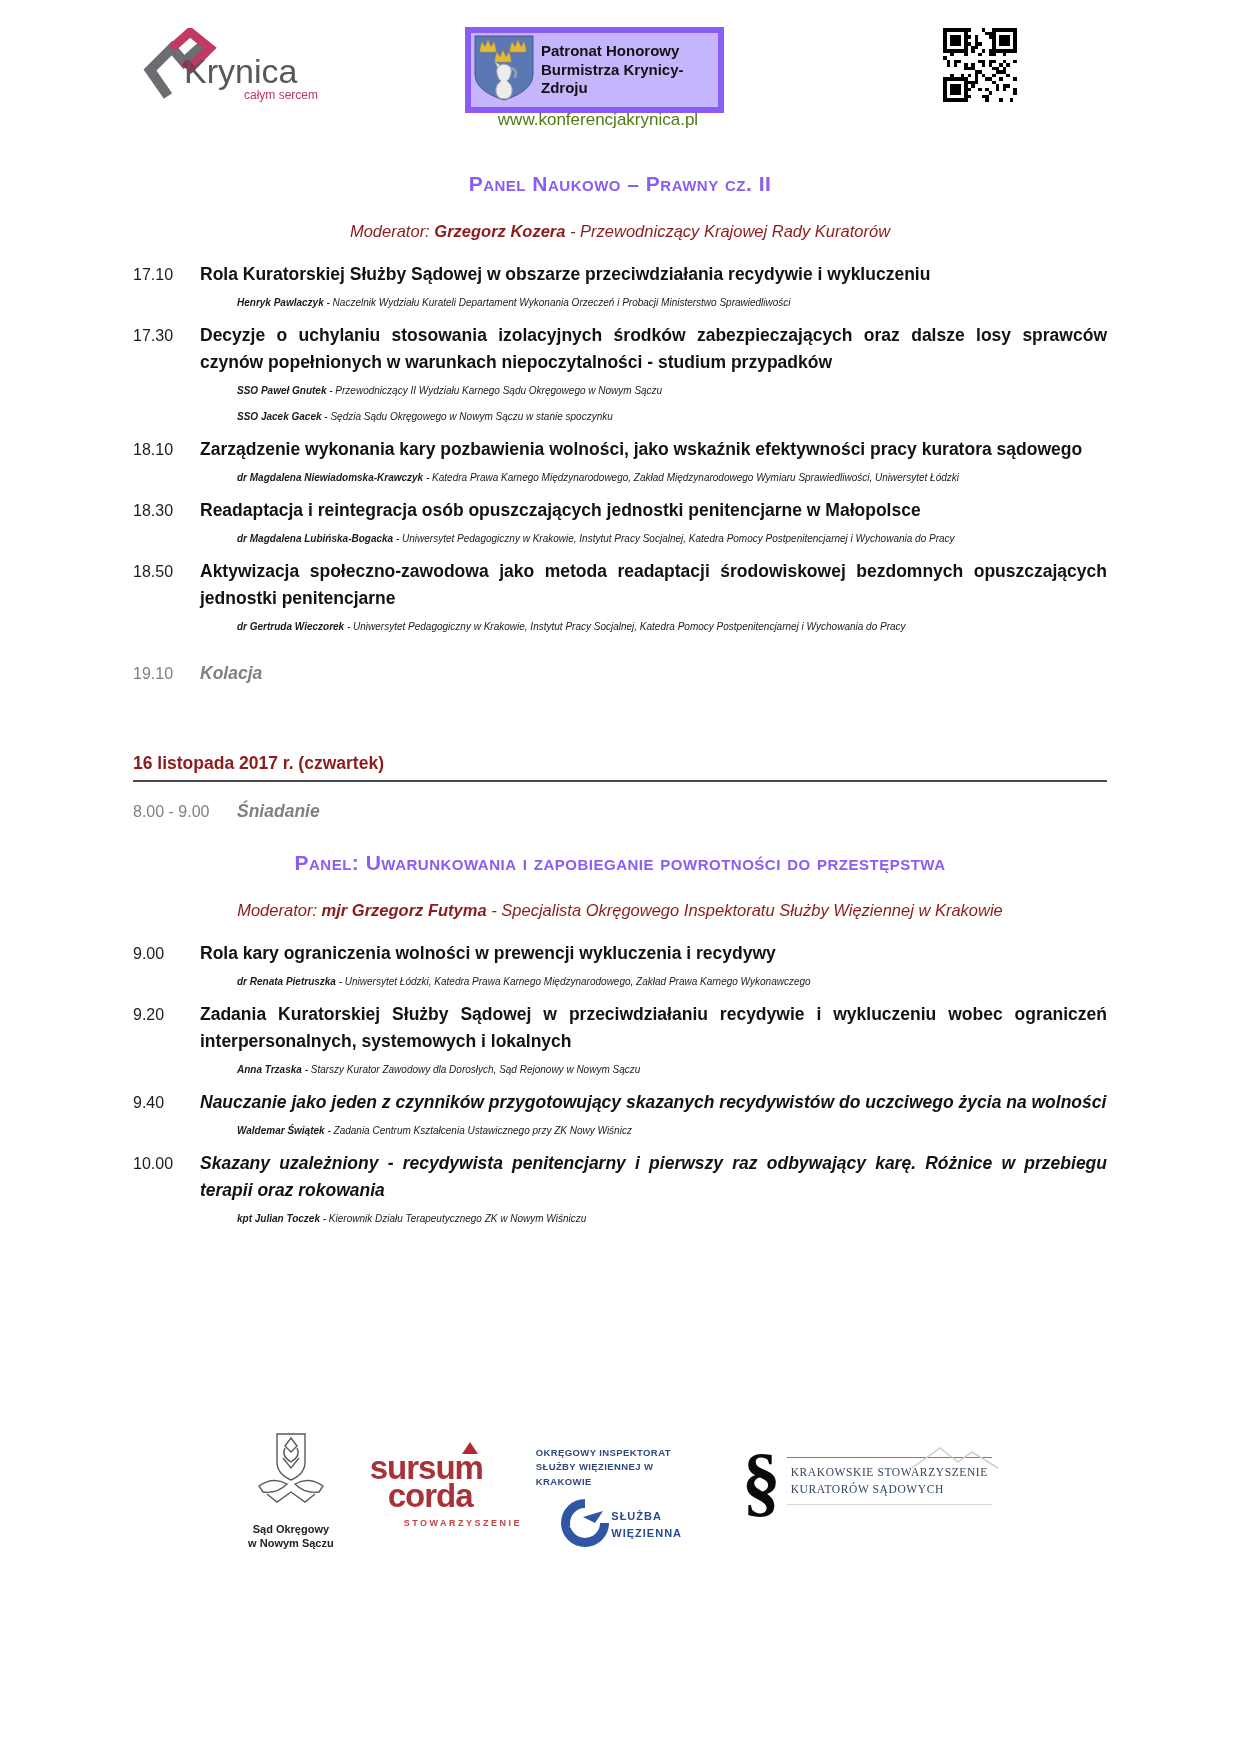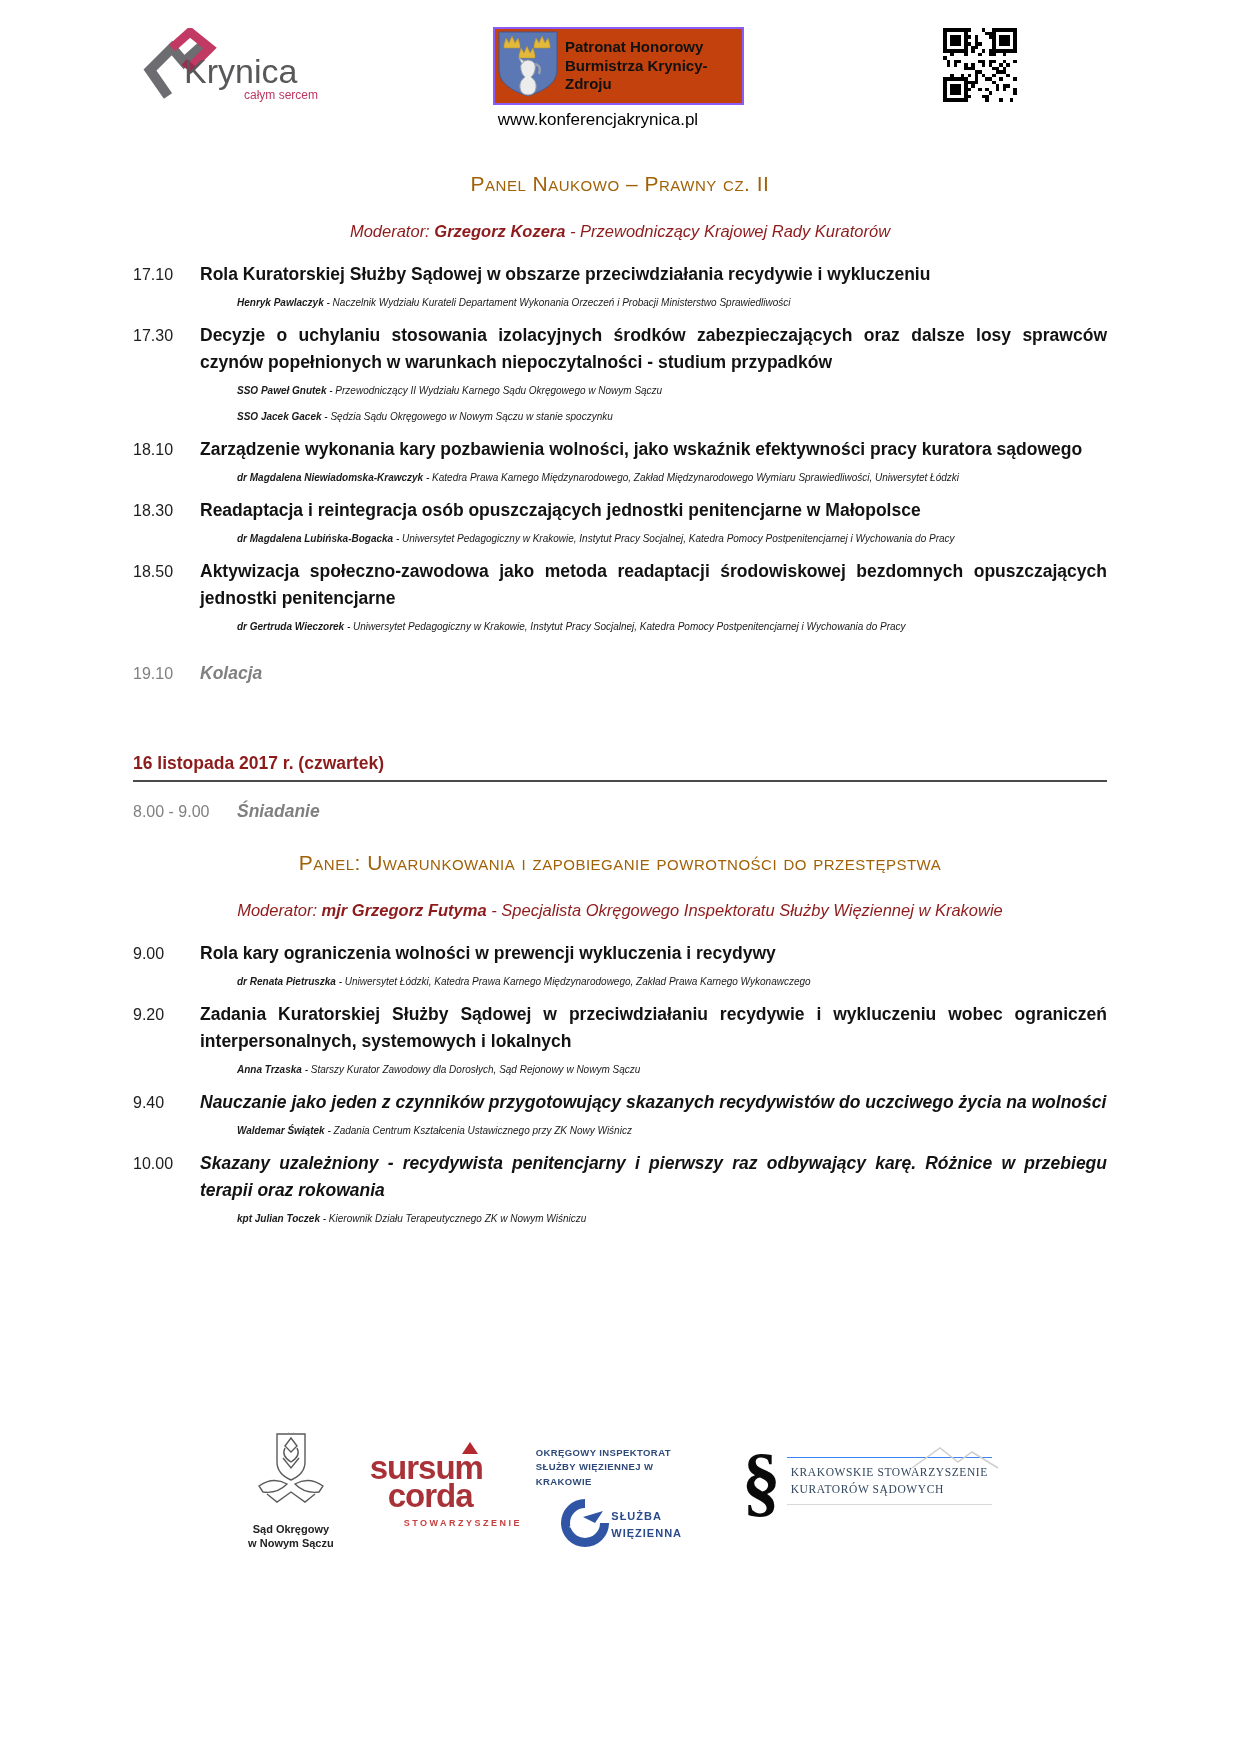--- a/index.html
+++ b/index.html
@@ -8,29 +8,29 @@
     padding:18px 133px 0 133px;overflow:hidden;
     font-family:"Liberation Sans","DejaVu Sans",sans-serif;
     color:#1d1d1f;position:relative;
   }
   
   .hdr{position:relative;height:140px;}
   .krynica{position:absolute;left:5px;top:10px;width:180px;}
   .krynica svg{display:block;}
   .kry-name{font-size:34px;color:#58585a;letter-spacing:0;line-height:1;margin-top:-46px;margin-left:46px;}
   .kry-tag{font-size:12px;color:#bd3760;text-align:right;margin-top:0;margin-left:60px;}
-  .badge{position:absolute;left:360px;top:9px;width:247px;height:74px;border:2px solid #8b5cf6;
-         display:flex;align-items:center;background:#c2410c;}
+  .badge{position:absolute;left:332px;top:9px;width:247px;height:74px;border:6px solid #8b5cf6;
+         display:flex;align-items:center;background:#c4b5fd;}
   .badge .shield{margin:0 6px 0 2px;}
   .badge .btxt{font-size:15px;font-weight:bold;line-height:1.25;color:#111;}
-  .www{position:absolute;left:300px;top:92px;width:330px;text-align:center;font-size:17px;color:#000000;}
+  .www{position:absolute;left:300px;top:92px;width:330px;text-align:center;font-size:17px;color:#4d7c0f;}
   .qr{position:absolute;left:810px;top:10px;}
   
-  .panel-title{text-align:center;font-variant:small-caps;font-weight:normal;font-size:21px;
-               letter-spacing:.5px;color:#a16207;margin-top:14px;}
+  .panel-title{text-align:center;font-variant:small-caps;font-weight:bold;font-size:21px;
+               letter-spacing:.5px;color:#8b5cf6;margin-top:14px;}
   .moderator{text-align:center;font-style:italic;font-size:16.5px;color:#8e1b1b;margin-top:26px;}
   .moderator b{font-weight:bold;}
   
   .agenda{margin-top:20px;}
   .row{display:flex;margin-bottom:8px;}
   .time{width:67px;flex:none;font-size:16px;color:#1d1d1f;line-height:27px;}
   .time.gray{color:#808080;}
   .row.breakfast .time{width:104px;}
   .content{flex:1;min-width:0;}
   .title{font-size:17.5px;font-weight:bold;line-height:27px;text-align:justify;color:#121212;}

